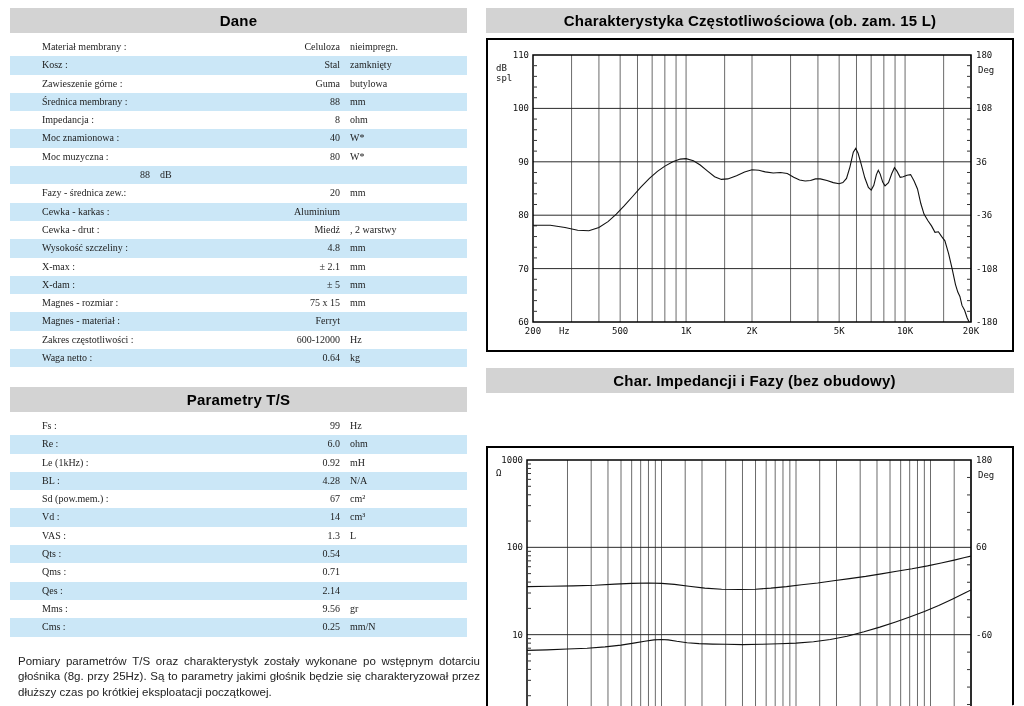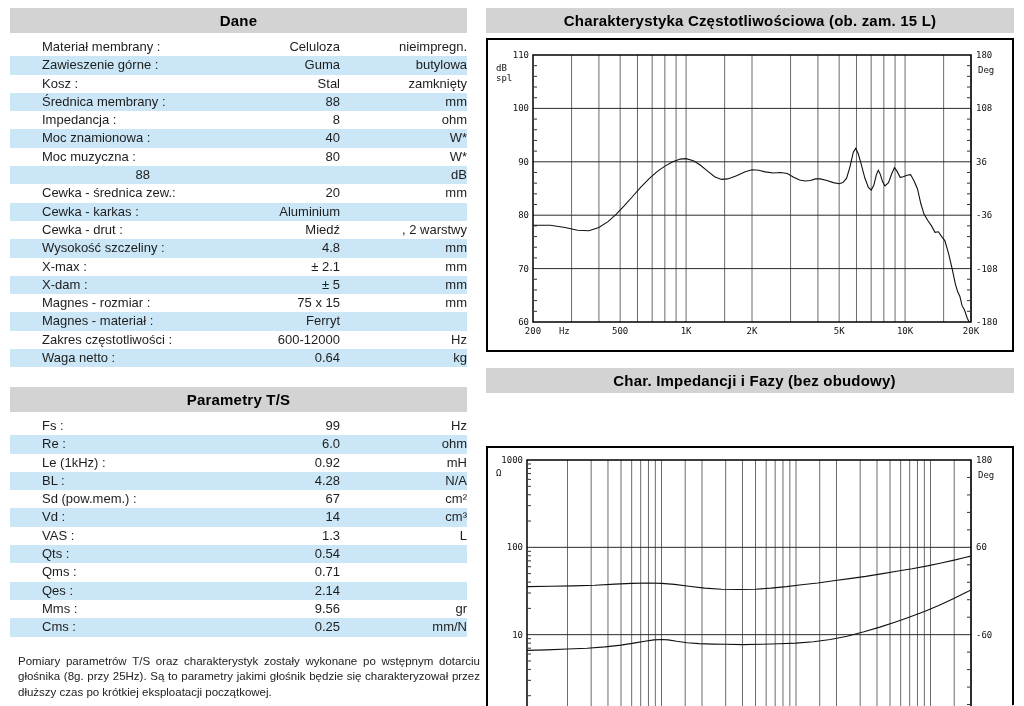--- a/index.html
+++ b/index.html
@@ -15,25 +15,25 @@
   }
   #dane-header { left:10px; top:8px;   width:457px; }
   #ts-header   { left:10px; top:387px; width:457px; }
   #chart-title-0 { left:486px; top:8px;   width:528px; }
   #chart-title-1 { left:486px; top:368px; width:528px;padding-left:9px; }
 
   .rows { position:absolute; width:457px; }
   #dane-rows { left:10px; top:38px; }
   #ts-rows   { left:10px; top:417px; }
 
-  .row { display:flex; height:18.3px; line-height:18.5px; font-size:13px; color:#1d1d1d; }
+  .row { display:flex; height:18.3px; line-height:18.5px; font-size:10px; color:#1d1d1d;font-family:Liberation Serif, serif; }
   .row:nth-child(even) { background:#cbe7f7; }
   .cell.label { flex:0 0 190px; padding-left:32px; white-space:nowrap; }
   .cell.value { flex:0 0 140px; text-align:right; white-space:nowrap; }
-  .cell.unit  { flex:1 1 auto; padding-left:10px; white-space:nowrap;text-align:right; }
+  .cell.unit  { flex:1 1 auto; padding-left:10px; white-space:nowrap; }
 
   .footnote {
     position:absolute; left:10px; top:646px; width:462px; margin:8px;
     font-size:11.5px; line-height:1.33; text-align:justify; color:#222;
   }
 
   .chart-frame { position:absolute; background:#fff; }
   #chart-frame-0 { left:486px; top:38px;  width:528px; height:314px; }
   #chart-frame-1 { left:486px; top:398px; width:528px; height:306px;margin-top:48px; }
   svg { display:block; }
@@ -44,30 +44,30 @@
 <div class="page">
 
   <div class="panel-header" id="dane-header">Dane</div>
   <div class="rows" id="dane-rows">
       <div class="row">
         <span class="cell label">Materiał membrany :</span>
         <span class="cell value">Celuloza</span>
         <span class="cell unit">nieimpregn.</span>
       </div>
       <div class="row">
+        <span class="cell label">Kosz :</span>
+        <span class="cell value">Stal</span>
+        <span class="cell unit">zamknięty</span>
+      </div>
+      <div class="row">
         <span class="cell label">Zawieszenie górne :</span>
         <span class="cell value">Guma</span>
         <span class="cell unit">butylowa</span>
       </div>
       <div class="row">
-        <span class="cell label">Kosz :</span>
-        <span class="cell value">Stal</span>
-        <span class="cell unit">zamknięty</span>
-      </div>
-      <div class="row">
         <span class="cell label">Średnica membrany :</span>
         <span class="cell value">88</span>
         <span class="cell unit">mm</span>
       </div>
       <div class="row">
         <span class="cell label">Impedancja :</span>
         <span class="cell value">8</span>
         <span class="cell unit">ohm</span>
       </div>
       <div class="row">
@@ -78,21 +78,21 @@
       <div class="row">
         <span class="cell label">Moc muzyczna :</span>
         <span class="cell value">80</span>
         <span class="cell unit">W*</span>
       </div>
       <div class="row">
         <span class="cell value">88</span>
         <span class="cell unit">dB</span>
       </div>
       <div class="row">
-        <span class="cell label">Cewka - średnica zew.:</span>
+        <span class="cell label">Fazy - średnica zew.:</span>
         <span class="cell value">20</span>
         <span class="cell unit">mm</span>
       </div>
       <div class="row">
         <span class="cell label">Cewka - karkas :</span>
         <span class="cell value">Aluminium</span>
         <span class="cell unit"></span>
       </div>
       <div class="row">
         <span class="cell label">Cewka - drut :</span>

